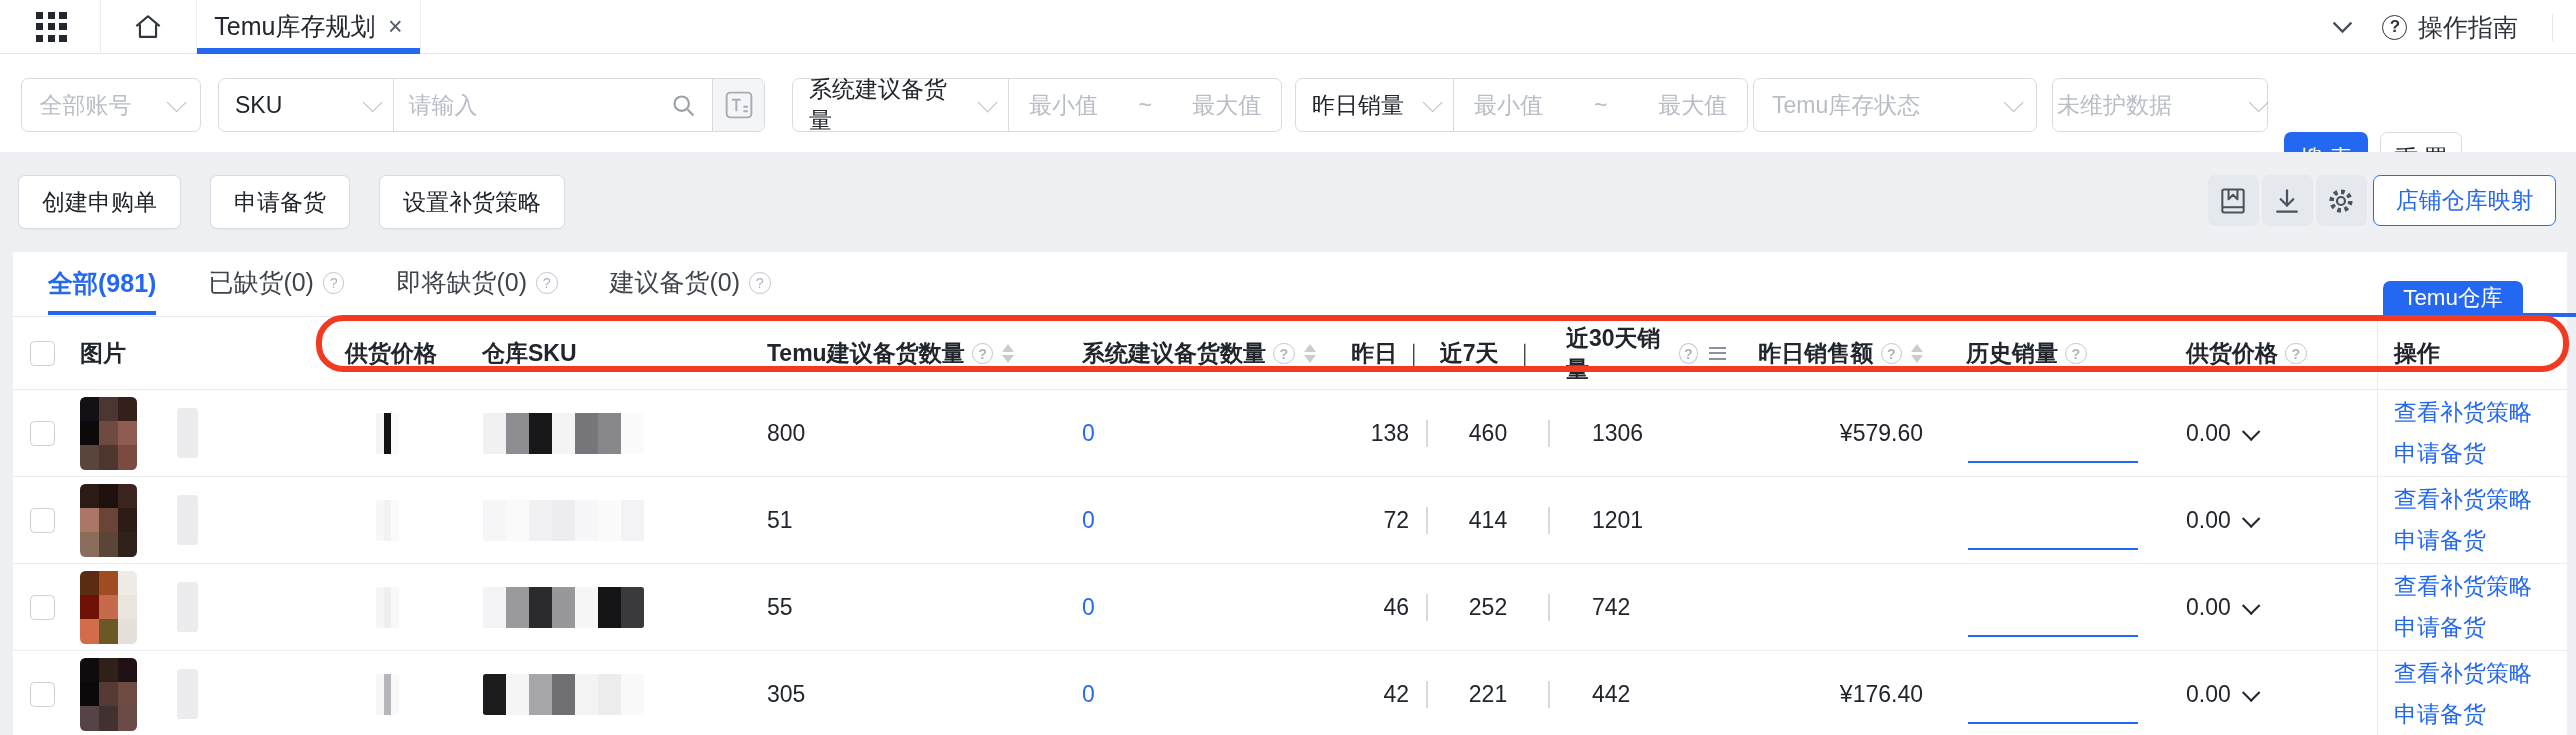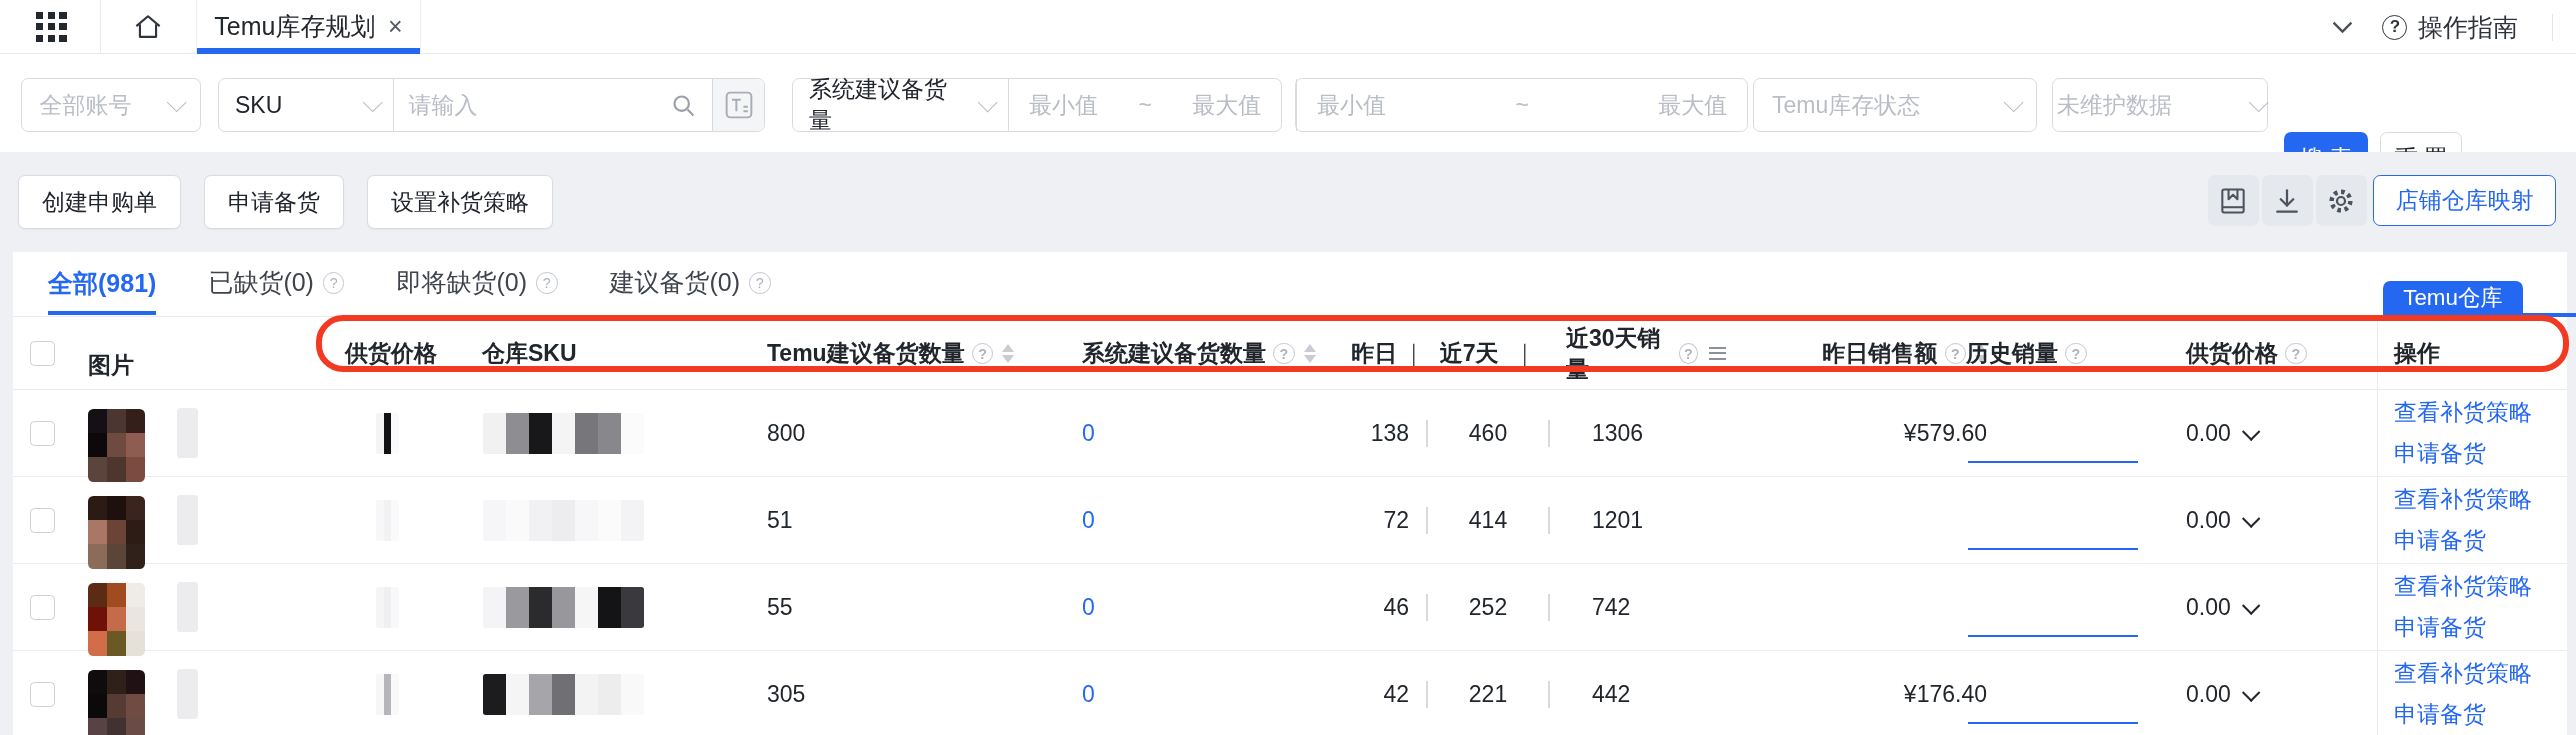--- a/index.html
+++ b/index.html
@@ -56,21 +56,21 @@
   .unmc { left:2052px; width:216px; padding:0 4px; }
   .btn-search { position:absolute; left:2284px; top:78px; width:84px; height:54px; background:#2468f2;
     color:#fff; font-size:24px; letter-spacing:5.4px; border:none; border-radius:7.2px; display:flex;
     align-items:center; justify-content:center; padding-left:5.4px; }
   .btn-reset { position:absolute; left:2380px; top:78px; width:82px; height:54px; background:#fff;
     color:#21252c; font-size:24px; letter-spacing:5.4px; border:1.3px solid #d7dade; border-radius:7.2px;
     display:flex; align-items:center; justify-content:center; padding-left:5.4px; }
 
   
   .band { position:absolute; left:0; top:152px; width:2576px; height:100px; background:#eef0f3; }
-  .band-left { position:absolute; left:18px; top:23px; display:flex; gap:23px; }
+  .band-left { position:absolute; left:18px; top:23px; display:flex; gap:29px; }
   .abtn { height:54px; background:#fff; border:1.3px solid #d8dbe0; border-radius:7.2px; font-size:23px;
     color:#21252c; display:flex; align-items:center; padding:0 23px; box-shadow:0 0.9px 1.8px rgba(0,0,0,.04); }
   .band-right { position:absolute; right:19.7px; top:23px; display:flex; gap:3px; align-items:center; }
   .itile { width:51px; height:51px; background:#e5e8ed; border-radius:7.2px; display:flex;
     align-items:center; justify-content:center; }
   .btn-map { height:51px; border:1.8px solid #2468f2; color:#2468f2; background:#fff; border-radius:7.2px;
     font-size:23px; display:flex; align-items:center; padding:0 21.5px; margin-left:3.6px; }
 
   
   .card { position:absolute; left:0; top:252px; width:2576px; height:483px; background:#fff; }
@@ -87,30 +87,30 @@
     color:#fff; font-size:22.4px; border-radius:7.2px 7.2px 0 0; display:flex; align-items:center;
     justify-content:center; z-index:6; }
   .wh-line { position:absolute; left:2383px; top:61px; width:193px; height:3.6px; background:#2468f2; z-index:6; }
 
   
   .tbl { position:absolute; left:0; top:66px; width:2576px; }
   .hrow { position:relative; height:72px; border-bottom:0.9px solid #e9ebee; font-weight:700; }
   .trow { position:relative; height:87px; border-bottom:0.9px solid #ecedf0; }
   .cell { position:absolute; top:0; height:100%; display:flex; align-items:center; font-size:23px; }
   .co-check { left:30px; width:27px; }
-  .co-img { left:88px; width:63px;margin-top:12px; }
+  .co-img { left:80px; width:63px; }
   .co-strip { left:177px; width:20.6px; }
   .co-price { left:345px; width:112px; }
   .co-priceb { left:376px; width:70px; }
   .co-sku { left:482px; width:197px; }
   .co-skub { left:483px; width:188px; }
   .co-temu { left:767px; width:295px; }
   .co-sys { left:1082px; width:259px; }
   .co-sales { left:1279px; width:447px; }
-  .co-amt { left:1768px; width:219px; justify-content:flex-end; }
+  .co-amt { left:1704px; width:219px; justify-content:flex-end; }
   .co-hist { left:1966px; width:179px; }
   .co-est { left:2186px; width:134px; }
   .co-op { left:2377px; width:190px; background:#fff; border-left:0.9px solid #e9ebee; padding-left:16px; }
   .cbx { width:25px; height:25px; border:1.8px solid #cdd0d6; border-radius:4.5px; background:#fff; }
   .hlabel { display:flex; align-items:center; gap:7.2px; }
   .sorter { display:flex; flex-direction:column; gap:3.6px; margin-left:1.8px; }
   .sorter .up { width:0; height:0; border-left:6.3px solid transparent; border-right:6.3px solid transparent;
     border-bottom:8px solid #c9cdd3; }
   .sorter .dn { width:0; height:0; border-left:6.3px solid transparent; border-right:6.3px solid transparent;
     border-top:8px solid #c9cdd3; }
@@ -215,20 +215,24 @@
         <span class="chev chev-sm"></span>
       </div>
       <div class="sect-div"></div>
       <div class="minmax">
         <span class="ph">最小值</span>
         <span class="ph">~</span>
         <span class="ph">最大值</span>
       </div>
     </div>
     <div class="fc rangec r2">
+      <div class="lab">
+        <span class="val">昨日销量</span>
+        <span class="chev chev-sm"></span>
+      </div>
       <div class="sect-div"></div>
       <div class="minmax">
         <span class="ph">最小值</span>
         <span class="ph">~</span>
         <span class="ph">最大值</span>
       </div>
     </div>
     <div class="fc statusc">
       <span class="ph">Temu库存状态</span>
       <span class="chev chev-sm"></span>

